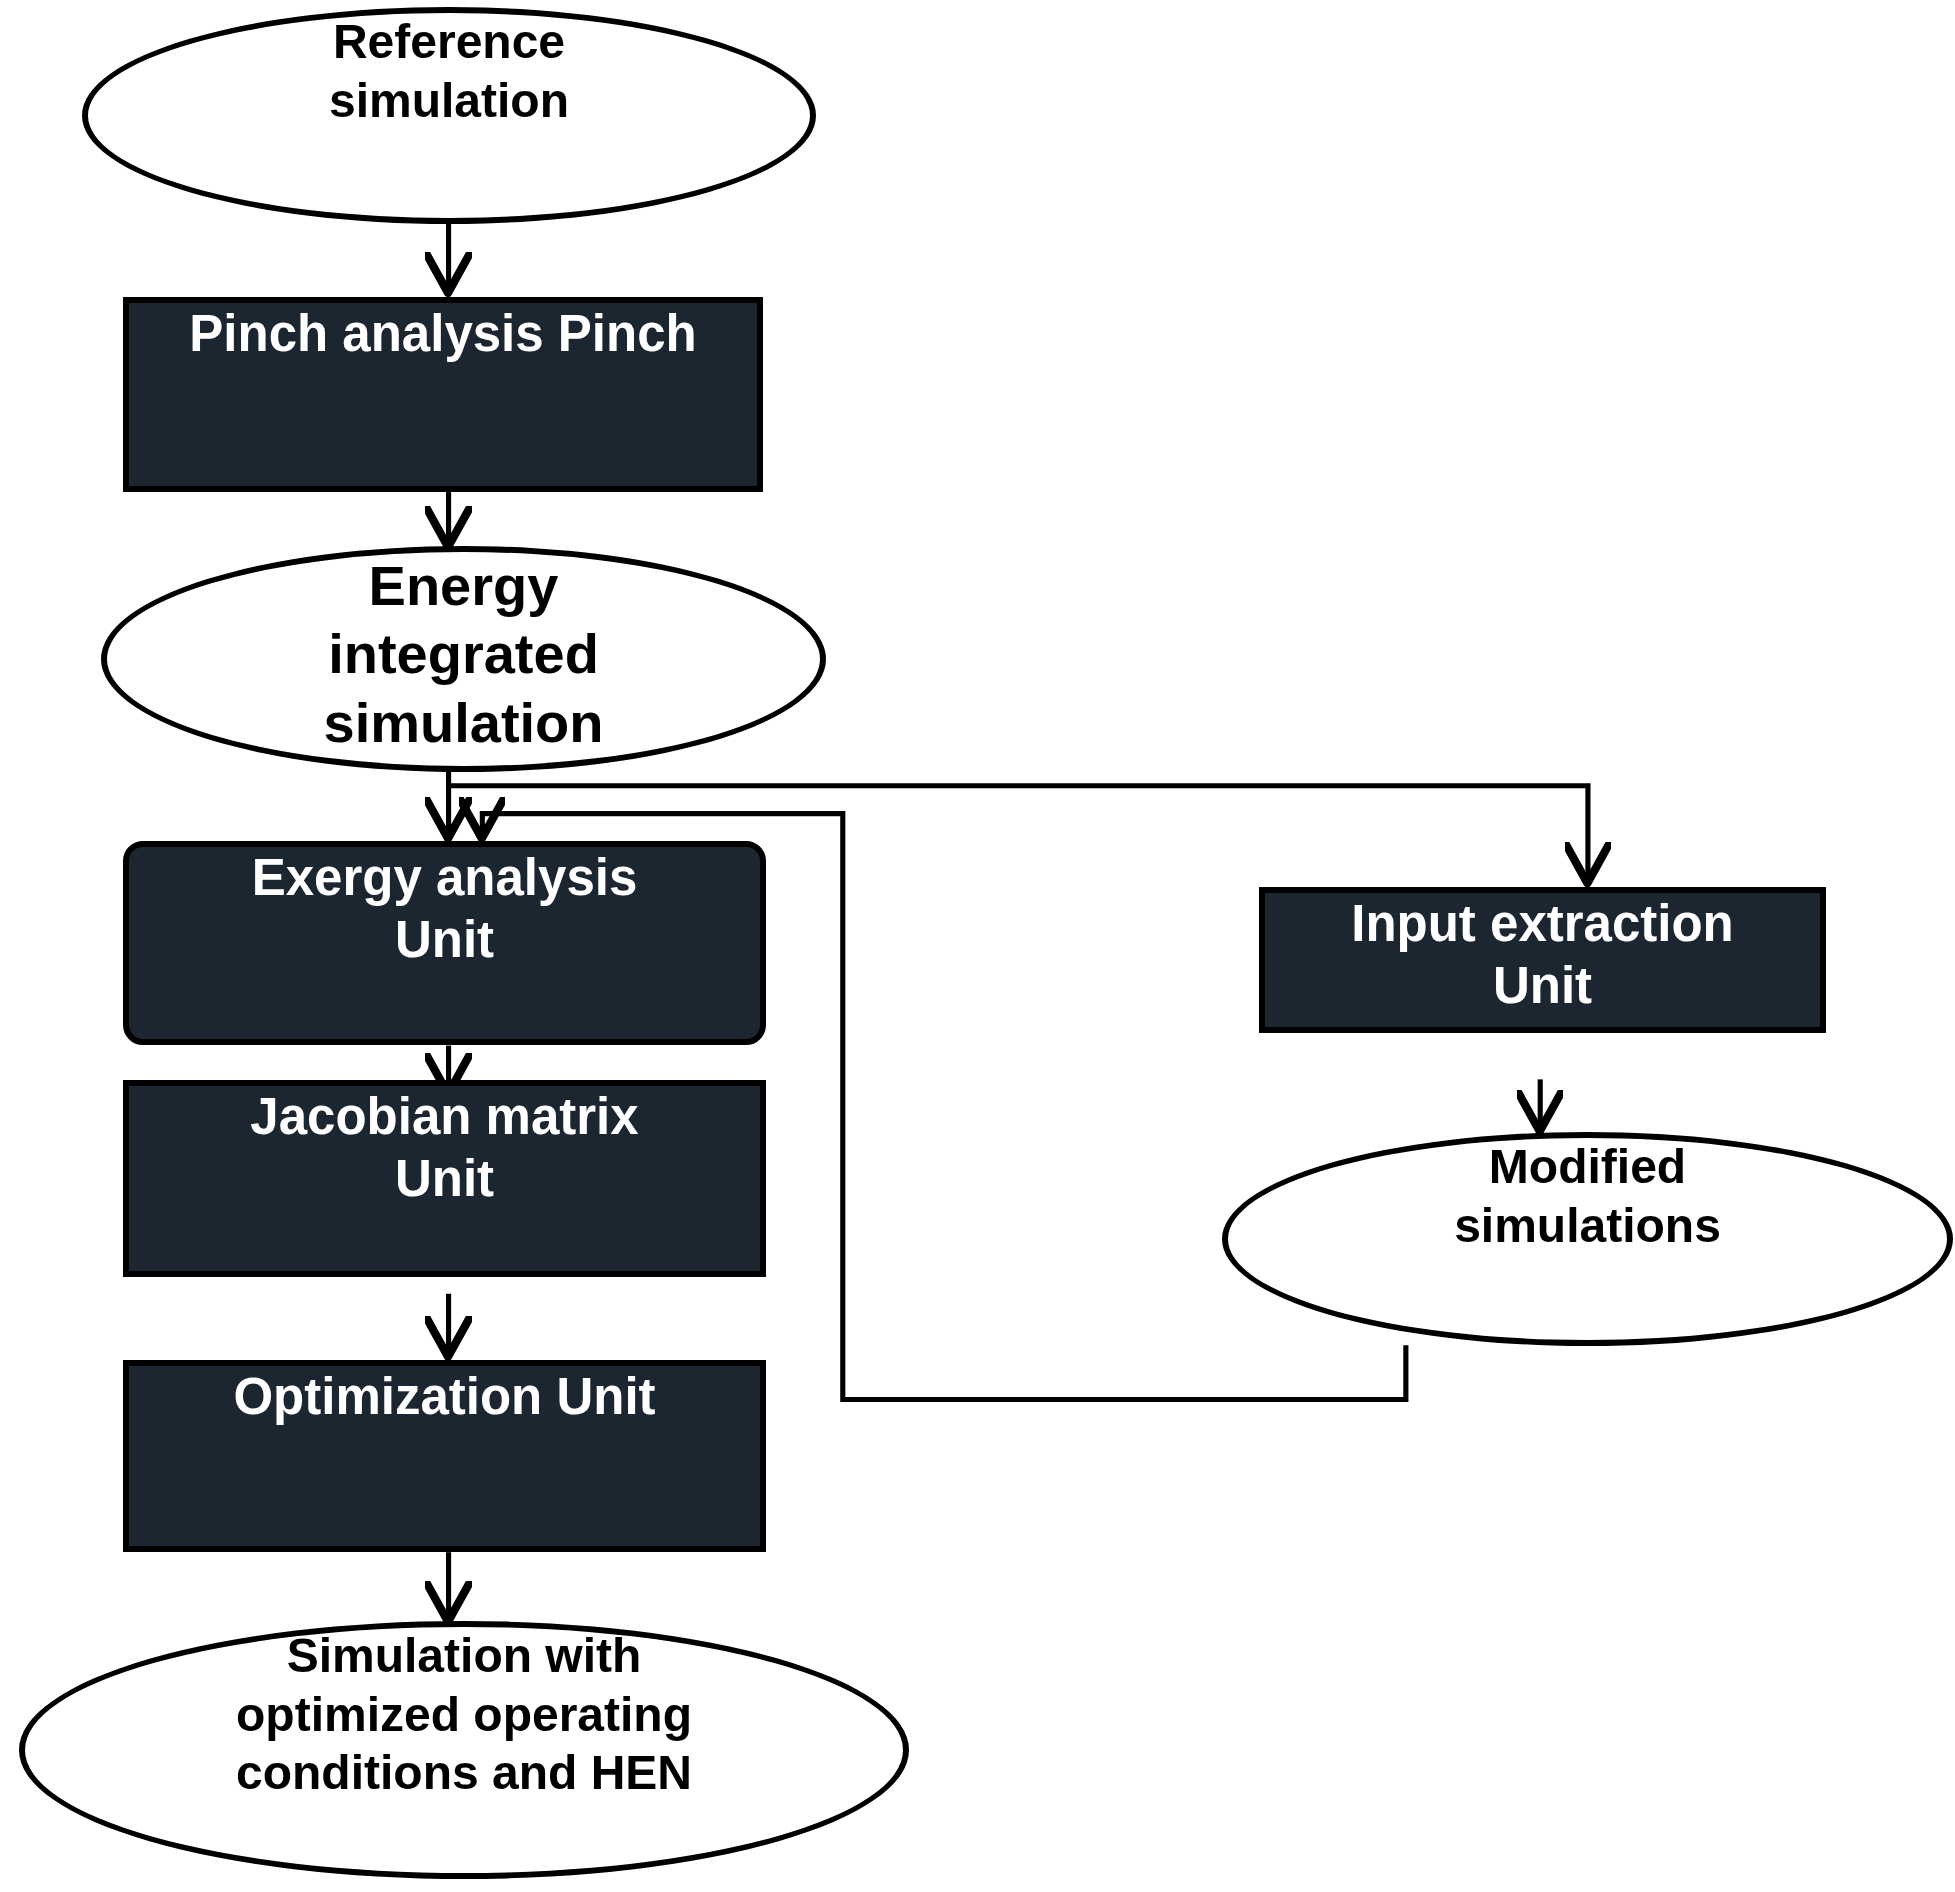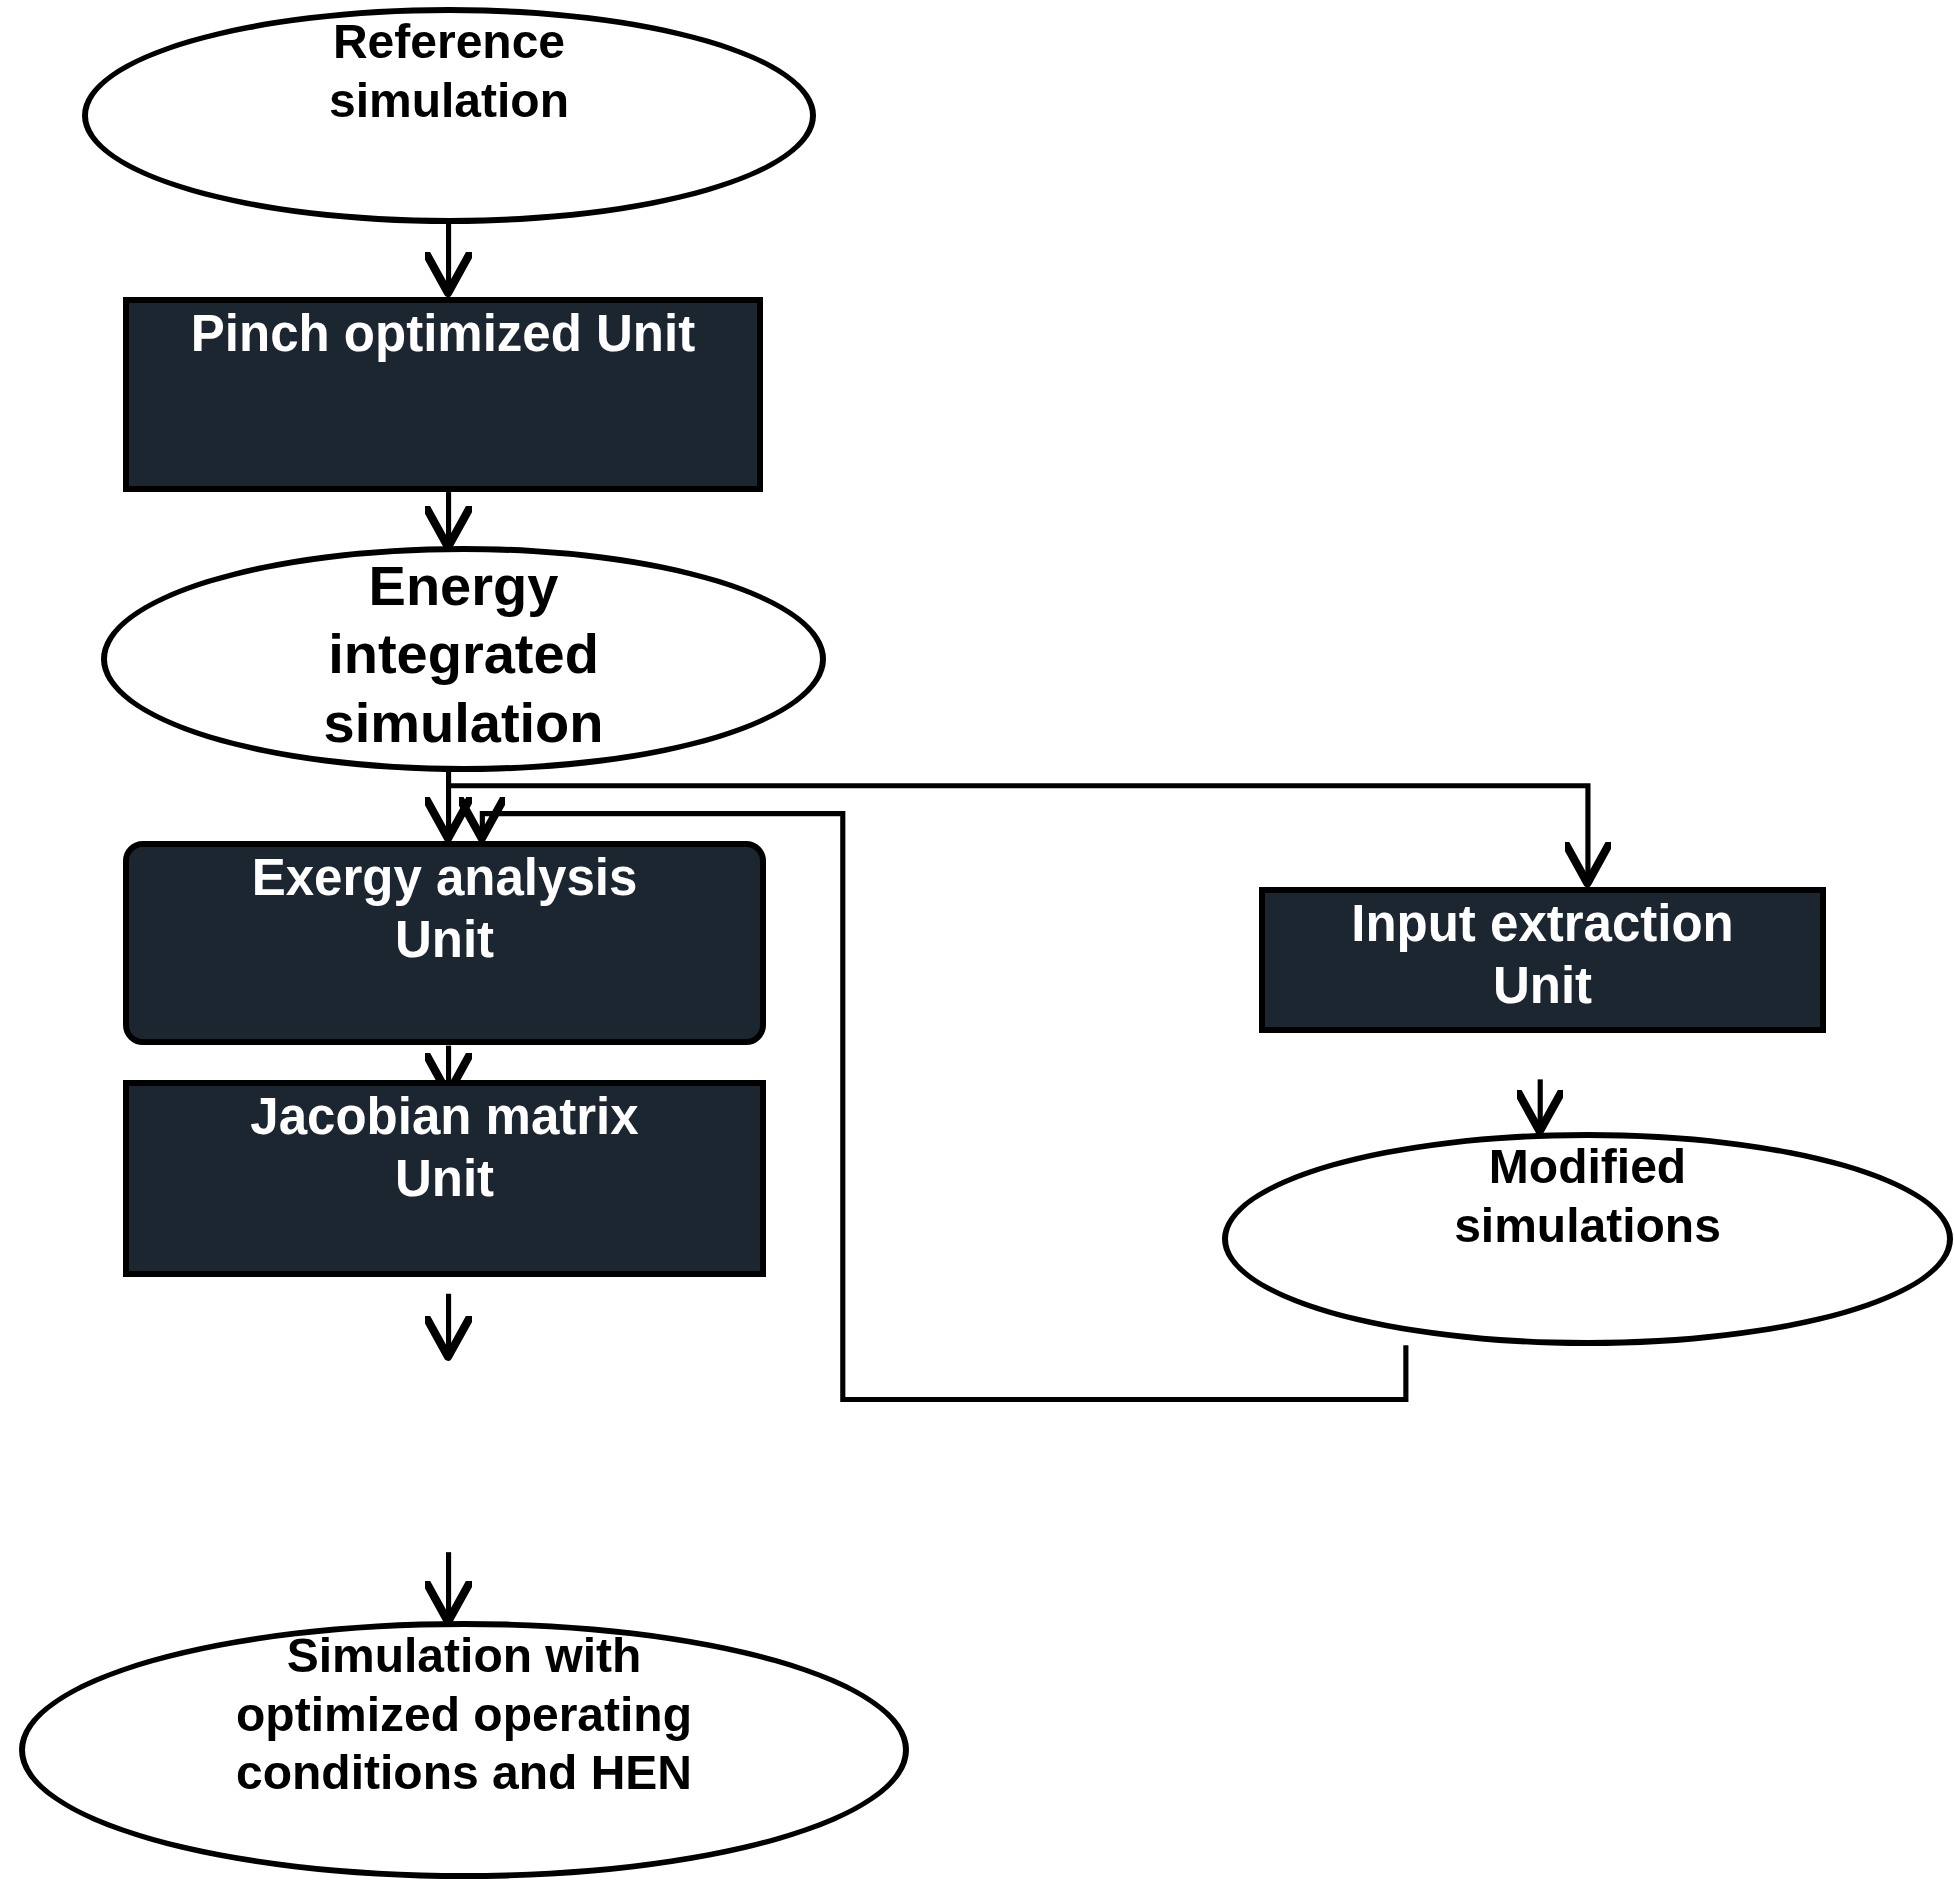--- a/index.html
+++ b/index.html
@@ -97,39 +97,42 @@
       <path d="M 1915,1832 L 1915,1906 L 1148,1906 L 1148,1108 L 657,1108 L 657,1139" marker-end="url(#arrowhead)"></path>
     </g>
   </svg>
 
   <div class="node node-ellipse" id="node-reference-simulation">
     <span class="node-label">Reference
 simulation</span>
   </div>
 
   <div class="node node-box" id="node-pinch-analysis-unit">
-    <span class="node-label">Pinch optimized Unit</span>
+    <span class="node-label">Pinch analysis Pinch</span>
   </div>
 
   <div class="node node-ellipse" id="node-energy-integrated">
     <span class="node-label">Energy
 integrated
 simulation</span>
   </div>
 
   <div class="node node-box" id="node-exergy-analysis-unit">
     <span class="node-label">Exergy  analysis
 Unit</span>
   </div>
 
   <div class="node node-box" id="node-jacobian-matrix-unit">
     <span class="node-label">Jacobian matrix
 Unit</span>
   </div>
 
+  <div class="node node-box" id="node-optimization-unit">
+    <span class="node-label">Optimization Unit</span>
+  </div>
 
   <div class="node node-ellipse" id="node-simulation-optimized">
     <span class="node-label">Simulation with
 optimized operating
 conditions and HEN</span>
   </div>
 
   <div class="node node-box" id="node-input-extraction">
     <span class="node-label">Input extraction
 Unit</span>

